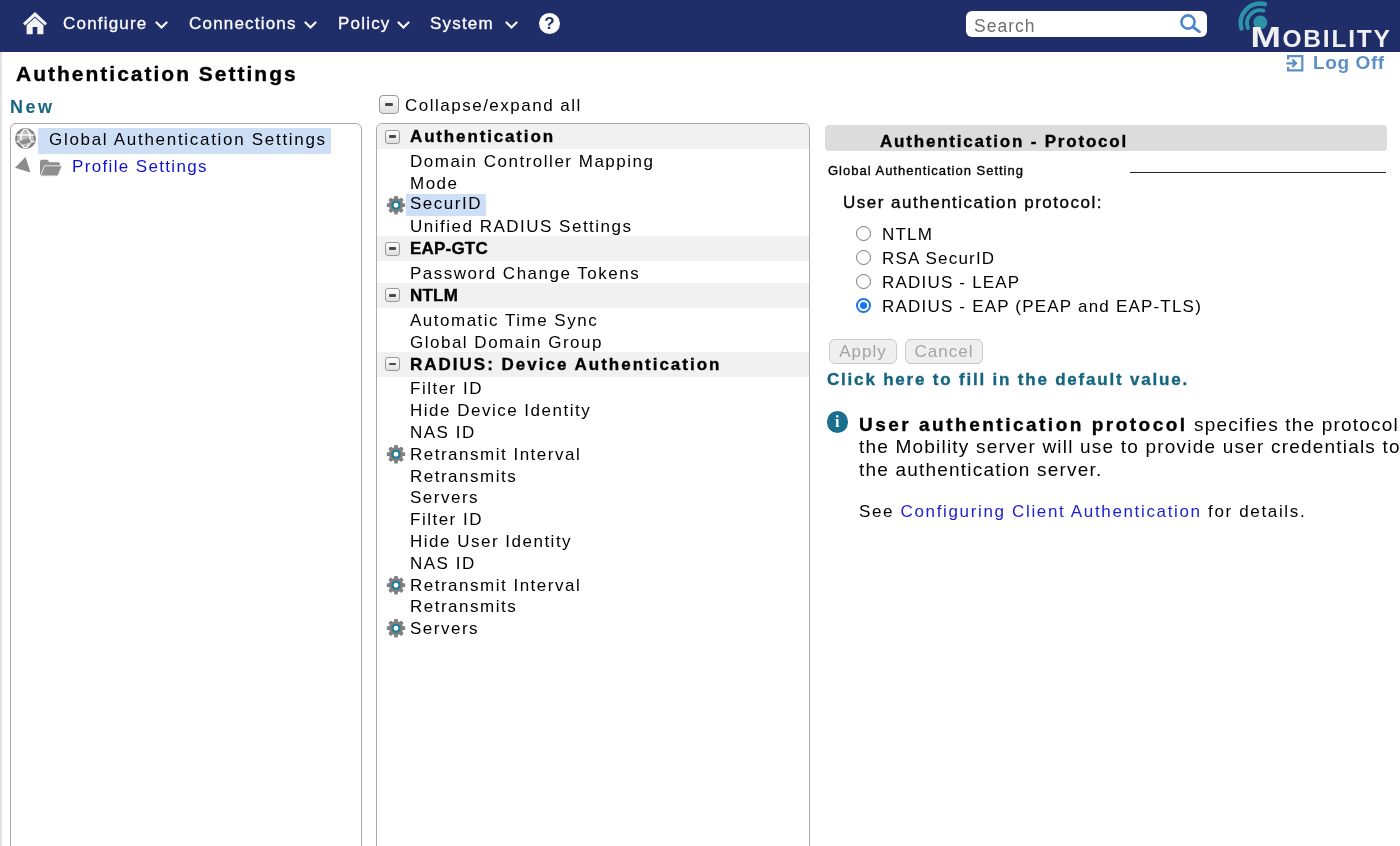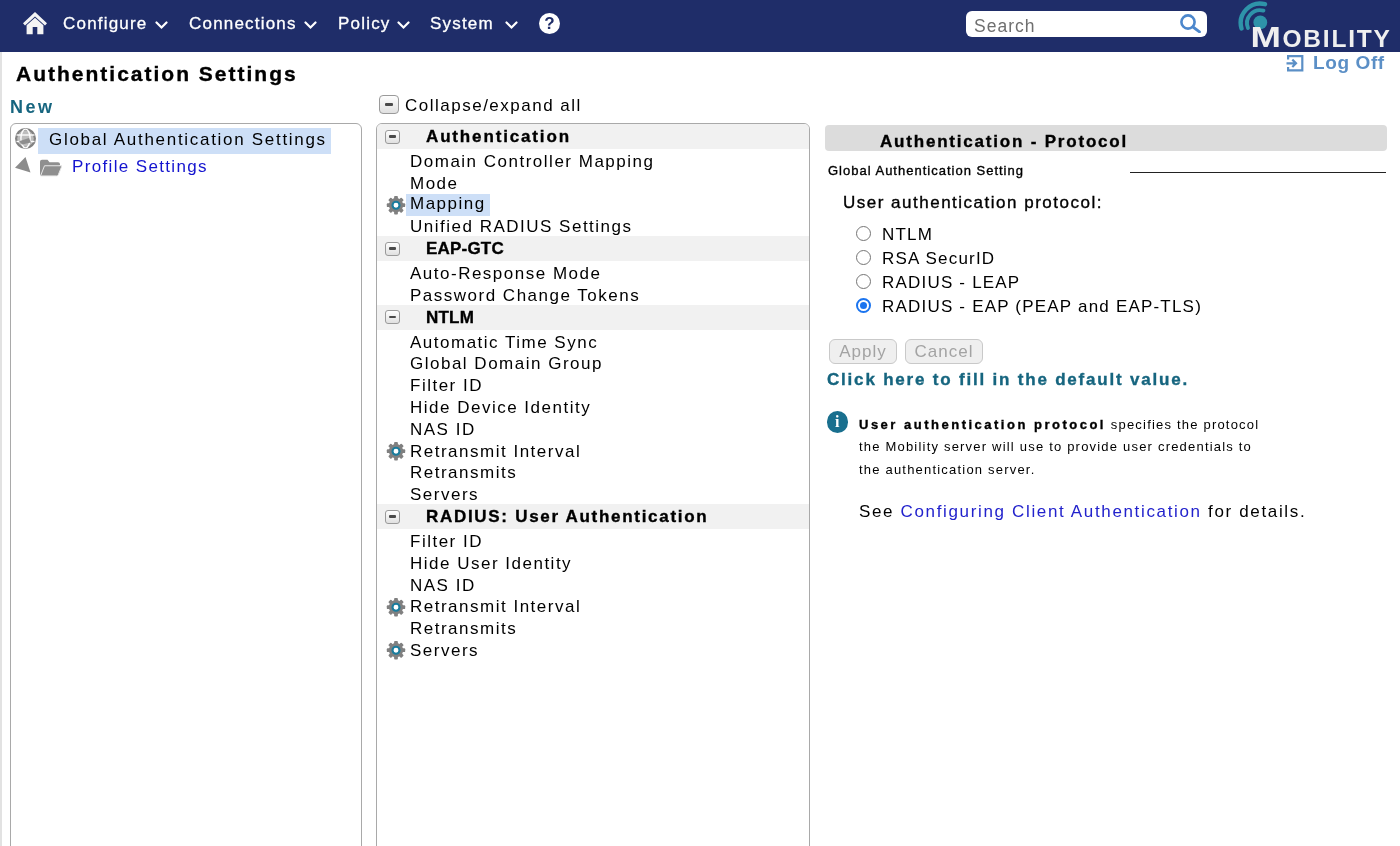--- a/index.html
+++ b/index.html
@@ -8,21 +8,21 @@
 .abs { position:absolute; }
 .nav { position:absolute; left:0; top:0; width:1400px; height:52px; background:#1f2d69;padding-left:15px; }
 .menu { position:absolute; color:#fff; font-size:17px; letter-spacing:1.2px; top:14px; white-space:nowrap; -webkit-text-stroke:0.3px #fff; }
 .caret { position:absolute; top:21px; }
 .searchbox { position:absolute; left:966px; top:11px; width:241px; height:26px; background:#fff; border-radius:6px; }
 .searchtxt { position:absolute; left:974px; top:16px; font-size:17.5px; color:#6f6f6f; letter-spacing:1px; }
 .hl { background:#cddff7; }
 .panel { position:absolute; border:1px solid #a9a9a9; border-radius:6px; background:#fff; }
 .sechead { position:relative; height:25px; background:#f1f1f1; }
 .secitem { position:relative; height:21.8px; }
-.sechead .t { position:absolute; left:33px; top:3px; font-weight:bold; font-size:17px; letter-spacing:1.8px; white-space:nowrap;margin-left:16px; }
+.sechead .t { position:absolute; left:33px; top:3px; font-weight:bold; font-size:17px; letter-spacing:1.8px; white-space:nowrap; }
 .secitem .t { position:absolute; left:33px; top:2.8px; font-size:17px; letter-spacing:1.5px; white-space:nowrap; }
 .minusbtn { position:absolute; left:8px; top:5.5px; width:15px; height:14px; border:1px solid #9a9a9a;
   border-radius:3px; background:linear-gradient(#fefefe,#e0e0e0); }
 .minusbtn::after { content:""; position:absolute; left:3px; right:3px; top:calc(50% - 1.2px); height:2.4px; background:#4a4a4a; border-radius:1px; }
 .bigminus::after { left:5px; right:5px; height:2.6px; }
 .gear { position:absolute; left:8px; top:3px; }
 .btn { position:absolute; height:25px; border:1px solid #c9c9c9; border-radius:6px; background:#efefef;
   color:#a3a3a3; font-size:17px; text-align:center; line-height:23px; letter-spacing:1px; }
 .teal { color:#16657f; font-weight:bold; }
 b, .bold-thick, .teal, .sechead .t { -webkit-text-stroke:0.35px currentColor; }
@@ -120,45 +120,46 @@
         <rect x="8.1" y="1.0" width="3.8" height="4.6" rx="0.9" fill="#808080" transform="rotate(45,10,10.2)"></rect>
         <rect x="8.1" y="1.0" width="3.8" height="4.6" rx="0.9" fill="#808080" transform="rotate(90,10,10.2)"></rect>
         <rect x="8.1" y="1.0" width="3.8" height="4.6" rx="0.9" fill="#808080" transform="rotate(135,10,10.2)"></rect>
         <rect x="8.1" y="1.0" width="3.8" height="4.6" rx="0.9" fill="#808080" transform="rotate(180,10,10.2)"></rect>
         <rect x="8.1" y="1.0" width="3.8" height="4.6" rx="0.9" fill="#808080" transform="rotate(225,10,10.2)"></rect>
         <rect x="8.1" y="1.0" width="3.8" height="4.6" rx="0.9" fill="#808080" transform="rotate(270,10,10.2)"></rect>
         <rect x="8.1" y="1.0" width="3.8" height="4.6" rx="0.9" fill="#808080" transform="rotate(315,10,10.2)"></rect>
         <circle cx="10" cy="10.2" r="7.1" fill="#808080"></circle>
         <circle cx="10" cy="10.2" r="3.5" fill="#fff" stroke="#1a7c9d" stroke-width="2.1"></circle>
       </svg>
-      <div class="t hl" style="padding:0 4px 2px 4px;left:29px;top:1px">Mapping</div>
+      <div class="t hl" style="padding:0 4px 2px 4px;left:29px;top:1px">SecurID</div>
     </div>
     <div class="secitem">
       <div class="t">Unified RADIUS Settings</div>
     </div>
     <div class="sechead">
       <div class="minusbtn"></div>
       <div class="t" style="letter-spacing:0.2px">EAP-GTC</div>
     </div>
     <div class="secitem">
-      <div class="t">Auto-Response Mode</div>
-    </div>
-    <div class="secitem">
       <div class="t">Password Change Tokens</div>
     </div>
     <div class="sechead">
       <div class="minusbtn"></div>
       <div class="t" style="letter-spacing:0.2px">NTLM</div>
     </div>
     <div class="secitem">
       <div class="t">Automatic Time Sync</div>
     </div>
     <div class="secitem">
       <div class="t">Global Domain Group</div>
     </div>
+    <div class="sechead">
+      <div class="minusbtn"></div>
+      <div class="t" style="letter-spacing:2.0px">RADIUS: Device Authentication</div>
+    </div>
     <div class="secitem">
       <div class="t">Filter ID</div>
     </div>
     <div class="secitem">
       <div class="t">Hide Device Identity</div>
     </div>
     <div class="secitem">
       <div class="t">NAS ID</div>
     </div>
     <div class="secitem">
@@ -174,24 +175,20 @@
         <circle cx="10" cy="10.2" r="7.1" fill="#808080"></circle>
         <circle cx="10" cy="10.2" r="3.5" fill="#fff" stroke="#1a7c9d" stroke-width="2.1"></circle>
       </svg>
       <div class="t">Retransmit Interval</div>
     </div>
     <div class="secitem">
       <div class="t">Retransmits</div>
     </div>
     <div class="secitem">
       <div class="t">Servers</div>
-    </div>
-    <div class="sechead">
-      <div class="minusbtn"></div>
-      <div class="t" style="letter-spacing:1.7px">RADIUS: User Authentication</div>
     </div>
     <div class="secitem">
       <div class="t">Filter ID</div>
     </div>
     <div class="secitem">
       <div class="t">Hide User Identity</div>
     </div>
     <div class="secitem">
       <div class="t">NAS ID</div>
     </div>
@@ -251,19 +248,19 @@
   <div class="abs" style="left:856px;top:297.9px;width:15px;height:15px;border:2.6px solid #1b74ef;border-radius:50%"></div>
   <div class="abs" style="left:859.8px;top:301.7px;width:7.4px;height:7.4px;background:#1b74ef;border-radius:50%"></div>
   <div class="abs" style="left:882px;top:297px;font-size:17px;letter-spacing:1.2px">RADIUS - EAP (PEAP and EAP-TLS)</div>
 
   <div class="btn" style="left:829px;top:339px;width:68px">Apply</div>
   <div class="btn" style="left:905px;top:339px;width:78px">Cancel</div>
 
   <div class="abs teal" style="left:827px;top:370px;font-size:17px;letter-spacing:1.8px">Click here to fill in the default value.</div>
 
   <div class="abs" style="left:826.5px;top:411px;width:21.5px;height:21.5px;border-radius:50%;background:#196f8e;color:#fff;font-size:16px;font-weight:bold;text-align:center;line-height:21px;font-family:'Liberation Serif',serif">i</div>
-  <div class="abs" style="left:859px;top:414px;font-size:13px;letter-spacing:1.2px;line-height:22.3px;white-space:nowrap">
+  <div class="abs" style="left:859px;top:414px;font-size:19px;letter-spacing:1.2px;line-height:22.3px;white-space:nowrap">
     <b style="letter-spacing:2.5px">User authentication protocol</b> specifies the protocol<br>
     the Mobility server will use to provide user credentials to<br>
     the authentication server.
   </div>
   <div class="abs" style="left:859px;top:502px;font-size:17px;letter-spacing:1.65px">See <span style="color:#2222cc">Configuring Client Authentication</span> for details.</div>
 </div>
 
 </body></html>

